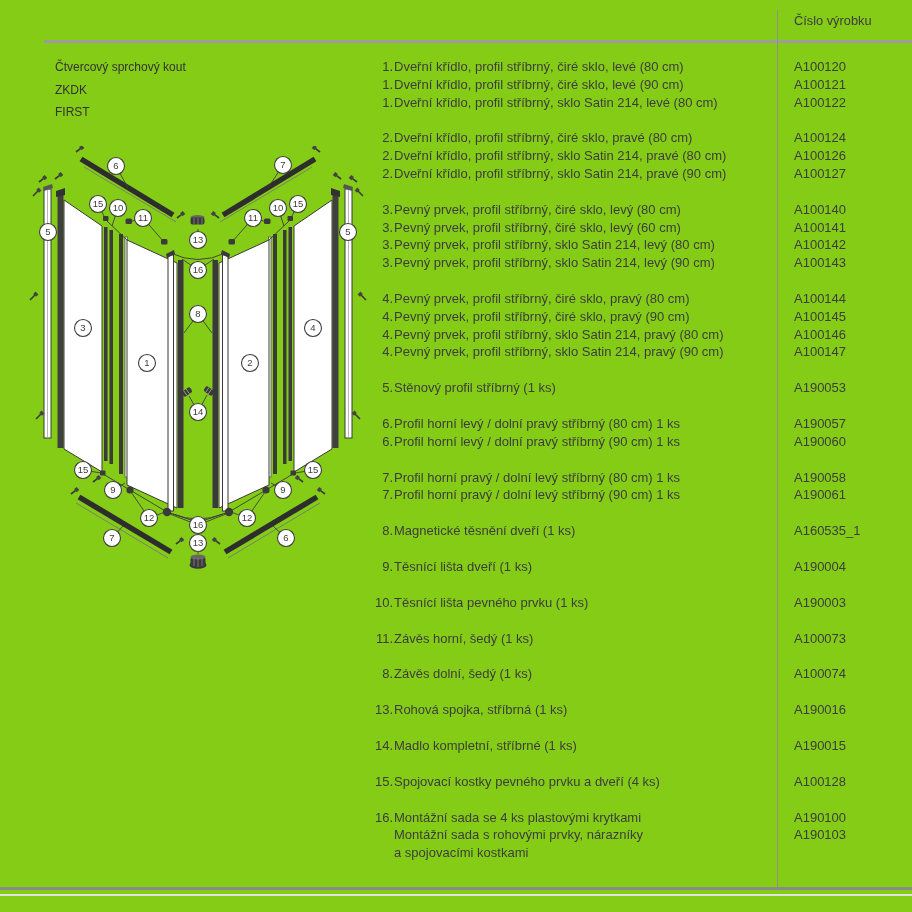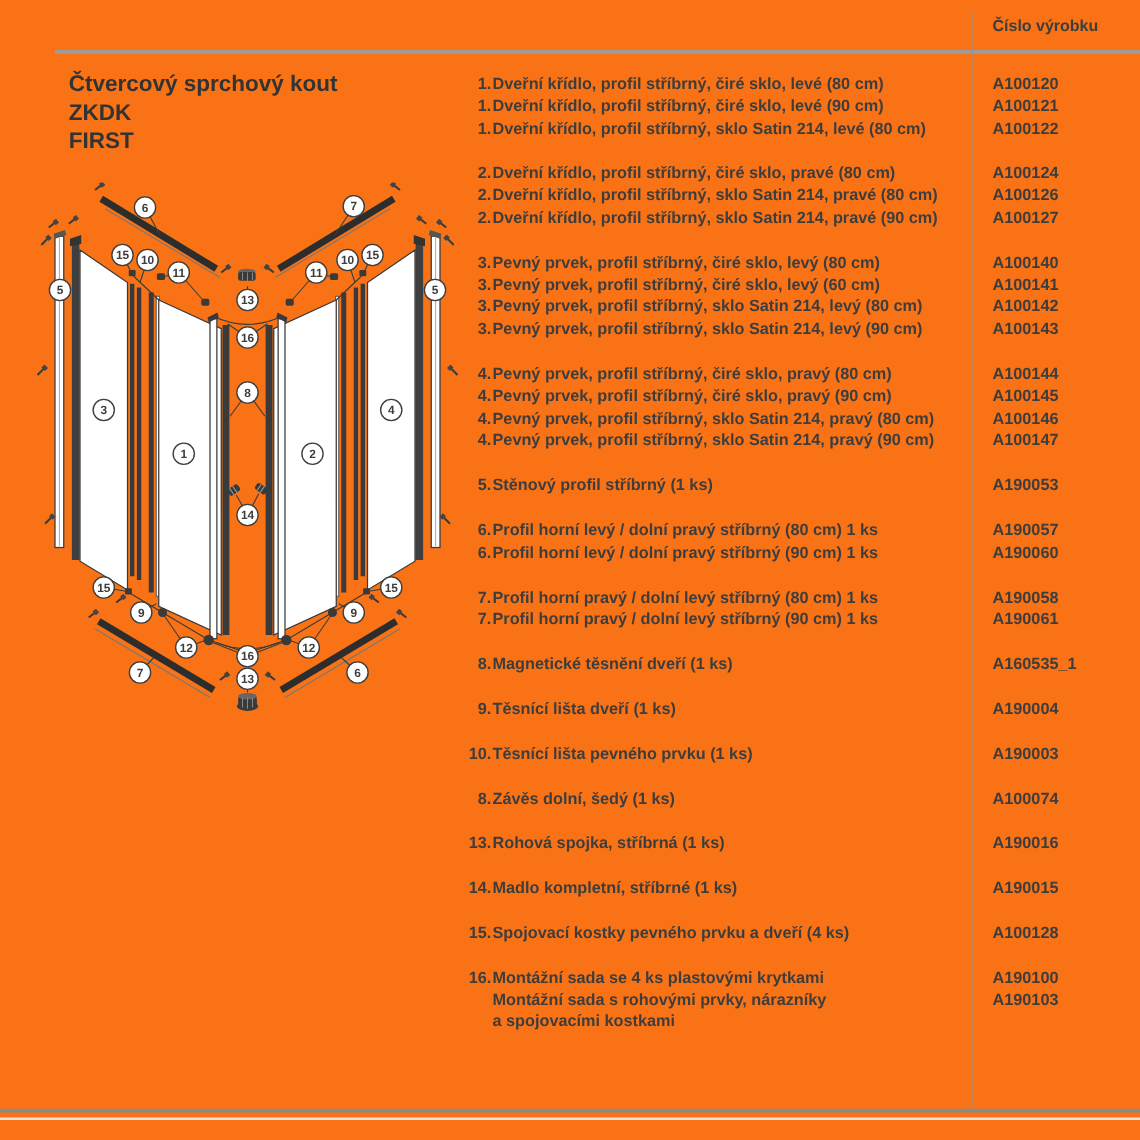--- a/index.html
+++ b/index.html
@@ -1,23 +1,23 @@
 <!DOCTYPE html>
 <html><head>
 <meta charset="utf-8">
 <style>
   html,body{margin:0;padding:0;background:#fff;}
-  .page{position:relative;width:912px;height:912px;background:#f97316;overflow:hidden;
-        font-family:"Liberation Sans",sans-serif;color:#3d3d3d;font-weight:bold;}
+  .page{position:relative;width:912px;height:912px;background:#84cc16;overflow:hidden;
+        font-family:"Liberation Sans",sans-serif;color:#3d3d3d;}
   .rule-top{position:absolute;left:44px;top:40px;width:868px;height:3.4px;background:#9c9c9c;z-index:4;}
   .rule-bottom{position:absolute;left:0;top:887px;width:912px;height:3.4px;background:#8a8a8a;z-index:5;}
   .rule-bottom-light{position:absolute;left:0;top:894px;width:912px;height:1.6px;background:#e2e2e2;z-index:5;}
   .rule-vert{position:absolute;left:777px;top:10px;width:1.3px;height:880px;background:#909090;z-index:4;}
   .col-header{position:absolute;left:794px;top:13px;font-size:12.8px;color:#3d3d3d;white-space:nowrap;}
-  .title{position:absolute;left:55px;top:56px;font-size:18px;line-height:22.5px;color:#333;}
+  .title{position:absolute;left:55px;top:56px;font-size:12px;line-height:22.5px;color:#333;}
   .parts{position:absolute;left:374px;top:58px;width:532px;font-size:13px;z-index:2;}
   .group{margin-bottom:18px;}
   .row{position:relative;height:17.8px;line-height:17.8px;white-space:nowrap;}
   .num{display:inline-block;width:19px;text-align:right;}
   .desc{padding-left:1px;}
   .code{position:absolute;left:420px;top:0;}
   .diagram{position:absolute;left:28px;top:146px;width:344px;height:436px;z-index:1;}
   svg text{font-family:"Liberation Sans",sans-serif;}
 </style>
 </head>
@@ -430,20 +430,23 @@
       <div class="group">
         <div class="row"><span class="num">8.</span><span class="desc">Magnetické těsnění dveří (1 ks)</span><span class="code">A160535_1</span></div>
       </div>
       <div class="group">
         <div class="row"><span class="num">9.</span><span class="desc">Těsnící lišta dveří (1 ks)</span><span class="code">A190004</span></div>
       </div>
       <div class="group">
         <div class="row"><span class="num">10.</span><span class="desc">Těsnící lišta pevného prvku (1 ks)</span><span class="code">A190003</span></div>
       </div>
       <div class="group">
+        <div class="row"><span class="num">11.</span><span class="desc">Závěs horní, šedý (1 ks)</span><span class="code">A100073</span></div>
+      </div>
+      <div class="group">
         <div class="row"><span class="num">8.</span><span class="desc">Závěs dolní, šedý (1 ks)</span><span class="code">A100074</span></div>
       </div>
       <div class="group">
         <div class="row"><span class="num">13.</span><span class="desc">Rohová spojka, stříbrná (1 ks)</span><span class="code">A190016</span></div>
       </div>
       <div class="group">
         <div class="row"><span class="num">14.</span><span class="desc">Madlo kompletní, stříbrné (1 ks)</span><span class="code">A190015</span></div>
       </div>
       <div class="group">
         <div class="row"><span class="num">15.</span><span class="desc">Spojovací kostky pevného prvku a dveří (4 ks)</span><span class="code">A100128</span></div>

